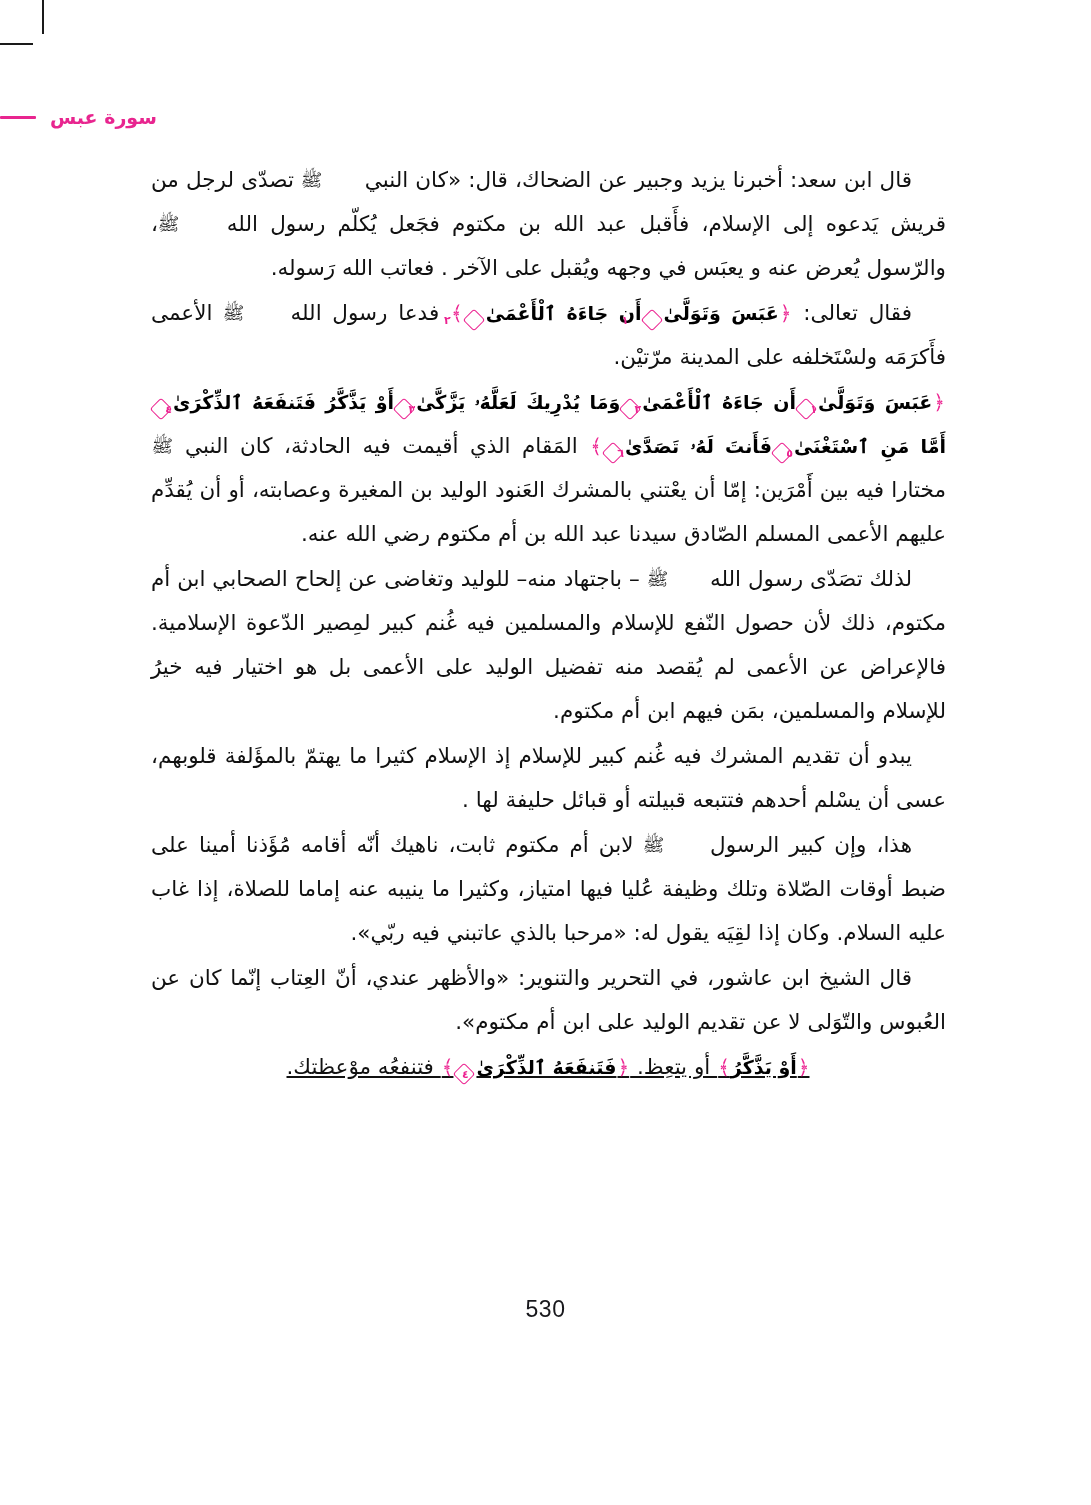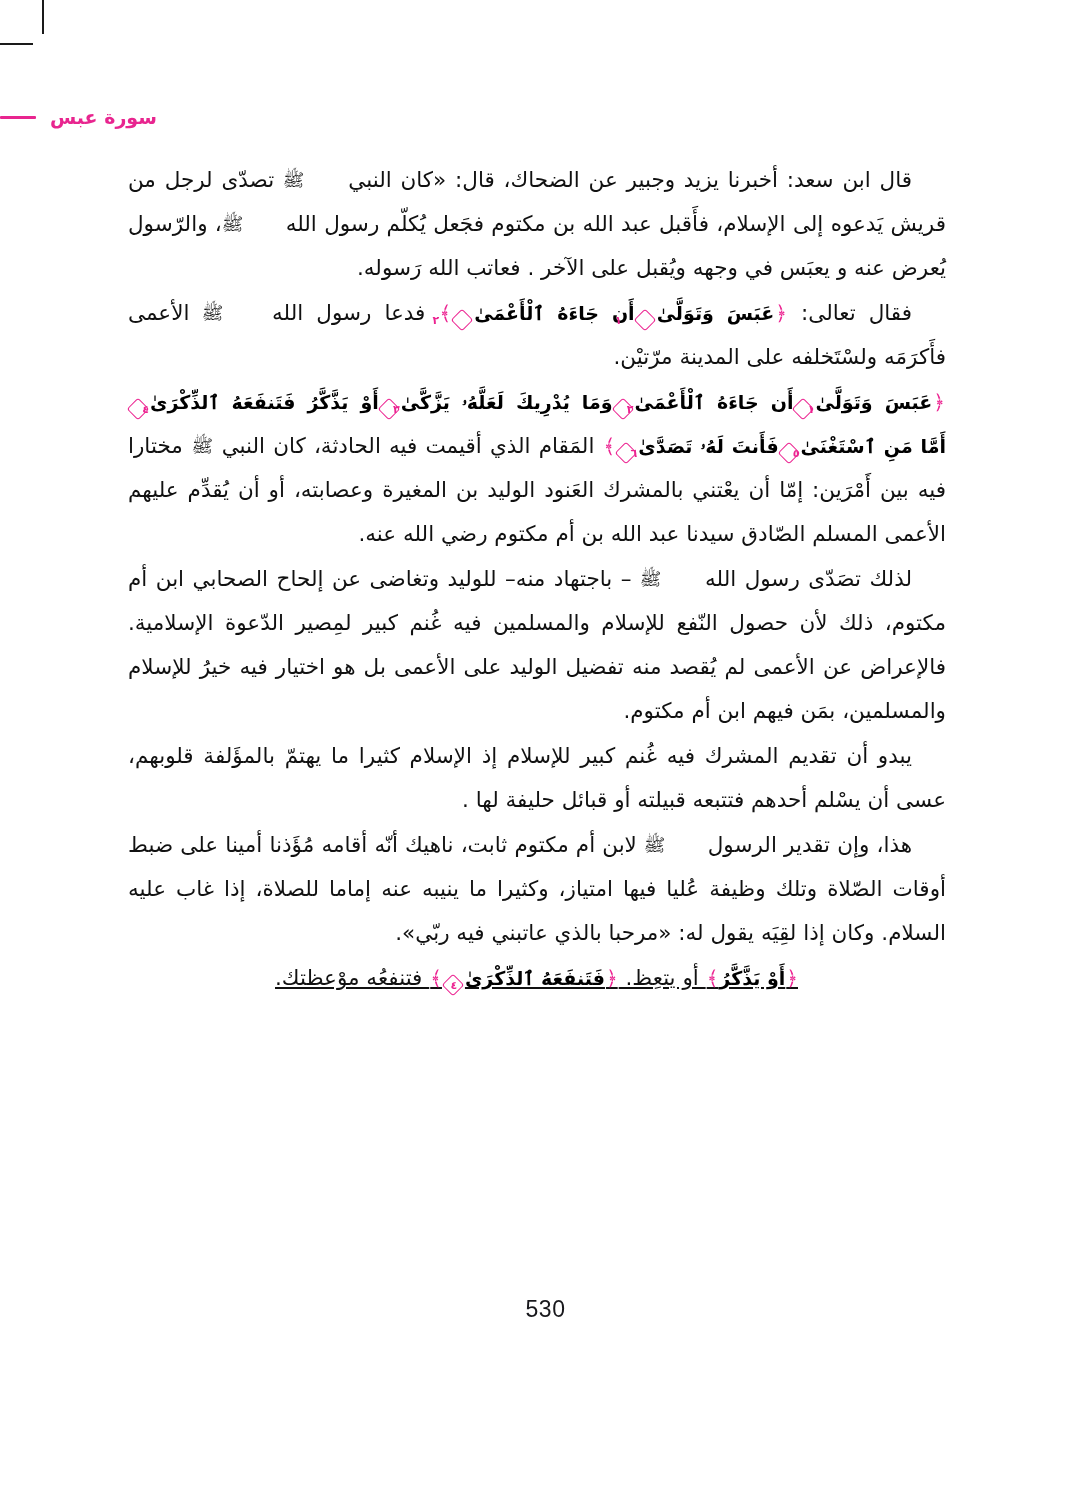--- a/index.html
+++ b/index.html
@@ -53,21 +53,21 @@
     height: 3px;
     background: #e8258f;
     border-radius: 1px;
   }
 
   
   .content {
     position: absolute;
     top: 158px;
     right: 145px;
-    left: 128px;
+    left: 151px;
     direction: rtl;
     text-align: justify;
     text-align-last: right;
     color: #111111;
     font-size: 21.5px;
     line-height: 44px;
   }
   p.para {
     margin: 0 0 1px 0;
     text-indent: 34px;
@@ -172,22 +172,23 @@
     <p class="para"><span>قال ابن سعد: أخبرنا يزيد وجبير عن الضحاك، قال: «كان النبي </span><span class="sallam">ﷺ</span><span> تصدّى لرجل من قريش يَدعوه إلى الإسلام، فأَقبل عبد الله بن مكتوم فجَعل يُكلّم رسول الله </span><span class="sallam">ﷺ</span><span>، والرّسول يُعرض عنه و يعبَس في وجهه ويُقبل على الآخر . فعاتب الله رَسوله.</span></p>
 
     <p class="para"><span>فقال تعالى: </span><span class="qbracket">﴿</span><span class="quran">عَبَسَ وَتَوَلَّىٰ</span><span class="ayah-num"><span>١</span></span><span class="quran">أَن جَاءَهُ ٱلْأَعْمَىٰ</span><span class="ayah-num"><span>٢</span></span><span class="qbracket">﴾</span><span> فدعا رسول الله </span><span class="sallam">ﷺ</span><span> الأعمى فأَكرَمَه ولسْتَخلفه على المدينة مرّتيْن.</span></p>
 
     <p class="ayat-block"><span class="qbracket">﴿</span><span class="quran">عَبَسَ وَتَوَلَّىٰ</span><span class="ayah-num"><span>١</span></span><span class="quran">أَن جَاءَهُ ٱلْأَعْمَىٰ</span><span class="ayah-num"><span>٢</span></span><span class="quran">وَمَا يُدْرِيكَ لَعَلَّهُۥ يَزَّكَّىٰ</span><span class="ayah-num"><span>٣</span></span><span class="quran">أَوْ يَذَّكَّرُ فَتَنفَعَهُ ٱلذِّكْرَىٰ</span><span class="ayah-num"><span>٤</span></span><span class="quran">أَمَّا مَنِ ٱسْتَغْنَىٰ</span><span class="ayah-num"><span>٥</span></span><span class="quran">فَأَنتَ لَهُۥ تَصَدَّىٰ</span><span class="ayah-num"><span>٦</span></span><span class="qbracket">﴾</span><span> المَقام الذي أقيمت فيه الحادثة، كان النبي </span><span class="sallam">ﷺ</span><span> مختارا فيه بين أَمْرَين: إمّا أن يعْتني بالمشرك العَنود الوليد بن المغيرة وعصابته، أو أن يُقدِّم عليهم الأعمى المسلم الصّادق سيدنا عبد الله بن أم مكتوم رضي الله عنه.</span></p>
 
     <p class="para"><span>لذلك تصَدّى رسول الله </span><span class="sallam">ﷺ</span><span> – باجتهاد منه– للوليد وتغاضى عن إلحاح الصحابي ابن أم مكتوم، ذلك لأن حصول النّفع للإسلام والمسلمين فيه غُنم كبير لمِصير الدّعوة الإسلامية. فالإعراض عن الأعمى لم يُقصد منه تفضيل الوليد على الأعمى بل هو اختيار فيه خيرُ للإسلام والمسلمين، بمَن فيهم ابن أم مكتوم.</span></p>
 
     <p class="para">يبدو أن تقديم المشرك فيه غُنم كبير للإسلام إذ الإسلام كثيرا ما يهتمّ بالمؤَلفة قلوبهم، عسى أن يسْلم أحدهم  فتتبعه قبيلته أو قبائل حليفة لها .</p>
 
-    <p class="para"><span>هذا، وإن تقدير الرسول </span><span class="sallam">ﷺ</span><span> لابن أم مكتوم ثابت، ناهيك أنّه أقامه مُؤَذنا أمينا على ضبط أوقات الصّلاة وتلك وظيفة عُليا فيها امتياز، وكثيرا ما ينيبه عنه إماما للصلاة، إذا غاب عليه السلام. وكان إذا لقِيَه يقول له: «مرحبا بالذي عاتبني فيه ربّي».</span></p>
+    <p class="para"><span>هذا، وإن كبير الرسول </span><span class="sallam">ﷺ</span><span> لابن أم مكتوم ثابت، ناهيك أنّه أقامه مُؤَذنا أمينا على ضبط أوقات الصّلاة وتلك وظيفة عُليا فيها امتياز، وكثيرا ما ينيبه عنه إماما للصلاة، إذا غاب عليه السلام. وكان إذا لقِيَه يقول له: «مرحبا بالذي عاتبني فيه ربّي».</span></p>
 
+    <p class="para">قال الشيخ ابن عاشور، في التحرير والتنوير: «والأظهر عندي، أنّ العِتاب إنّما كان عن العُبوس والتّوَلى لا عن تقديم الوليد على ابن أم مكتوم».</p>
 
 
     <p class="para noindent" style="text-align:center; text-align-last:center;"><span class="qbracket">﴿</span><span class="quran">أَوْ يَذَّكَّرُ</span><span class="qbracket">﴾</span><span> أو يتعِظ. </span><span class="qbracket">﴿</span><span class="quran">فَتَنفَعَهُ ٱلذِّكْرَىٰ</span><span class="ayah-num"><span>٤</span></span><span class="qbracket">﴾</span><span> فتنفعُه موْعظتك.</span></p>
 
   </div>
 
   <div class="folio">530</div>
 
 </div>
 

